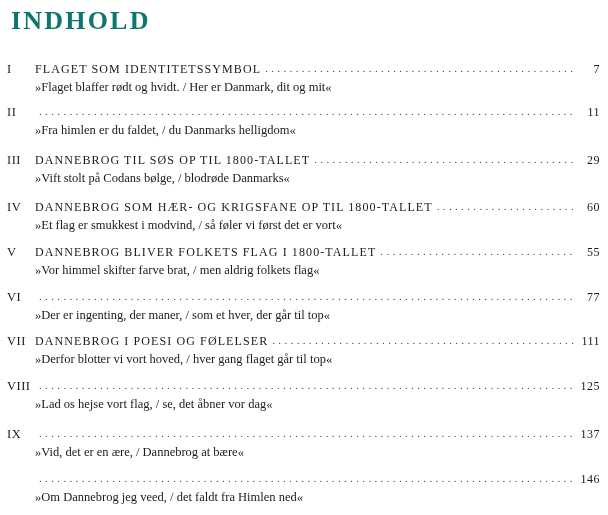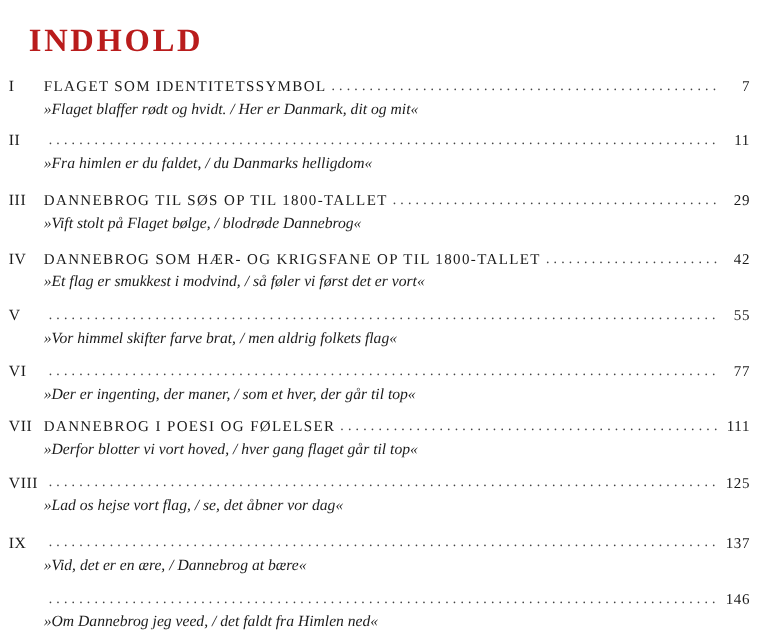--- a/index.html
+++ b/index.html
@@ -16,22 +16,22 @@
       color: #1a1a1a;
     }
     .title {
       position: absolute;
       left: 7px;
       top: 2px;
       font-family: "Liberation Serif", serif;
       font-size: 26px;
       font-weight: bold;
       letter-spacing: 2.2px;
-      color: #b91c1c;
-      margin: 16px;
+      color: #0f766e;
+      margin: 4px;
       line-height: 30px;
     }
     .toc {
       position: absolute;
       left: 0;
       top: 0;
       width: 608px;
     }
     .entry {
       position: absolute;
@@ -81,21 +81,20 @@
     .page {
       font-size: 12px;
       min-width: 18px;
       text-align: right;
       letter-spacing: 0.5px;
     }
     .quote {
       position: absolute;
       left: 35px;
       top: 18px;
-      font-style: italic;
       font-size: 12.5px;
       line-height: 18px;
       white-space: nowrap;
       color: #1a1a1a;
     }
   </style>
 </head>
 <body>
 
 <h1 class="title">INDHOLD</h1>
@@ -121,36 +120,37 @@
     <span class="quote">»Fra himlen er du faldet, / du Danmarks helligdom«</span>
   </div>
 
   <div class="entry" style="top:151px">
     <span class="numeral">III</span>
     <div class="heading-line">
       <span class="heading">DANNEBROG TIL SØS OP TIL 1800-TALLET</span>
       <span class="leader"></span>
       <span class="page">29</span>
     </div>
-    <span class="quote">»Vift stolt på Flaget bølge, / blodrøde Dannebrog«</span>
+    <span class="quote">»Vift stolt på Codans bølge, / blodrøde Danmarks«</span>
   </div>
 
   <div class="entry" style="top:198px">
     <span class="numeral">IV</span>
     <div class="heading-line">
       <span class="heading">DANNEBROG SOM HÆR- OG KRIGSFANE OP TIL 1800-TALLET</span>
       <span class="leader"></span>
-      <span class="page">42</span>
+      <span class="page">60</span>
     </div>
     <span class="quote">»Et flag er smukkest i modvind, / så føler vi først det er vort«</span>
   </div>
 
   <div class="entry" style="top:243px">
     <span class="numeral">V</span>
     <div class="heading-line">
+      <span class="heading">DANNEBROG BLIVER FOLKETS FLAG I 1800-TALLET</span>
       <span class="leader"></span>
       <span class="page">55</span>
     </div>
     <span class="quote">»Vor himmel skifter farve brat, / men aldrig folkets flag«</span>
   </div>
 
   <div class="entry" style="top:288px">
     <span class="numeral">VI</span>
     <div class="heading-line">
       <span class="leader"></span>

